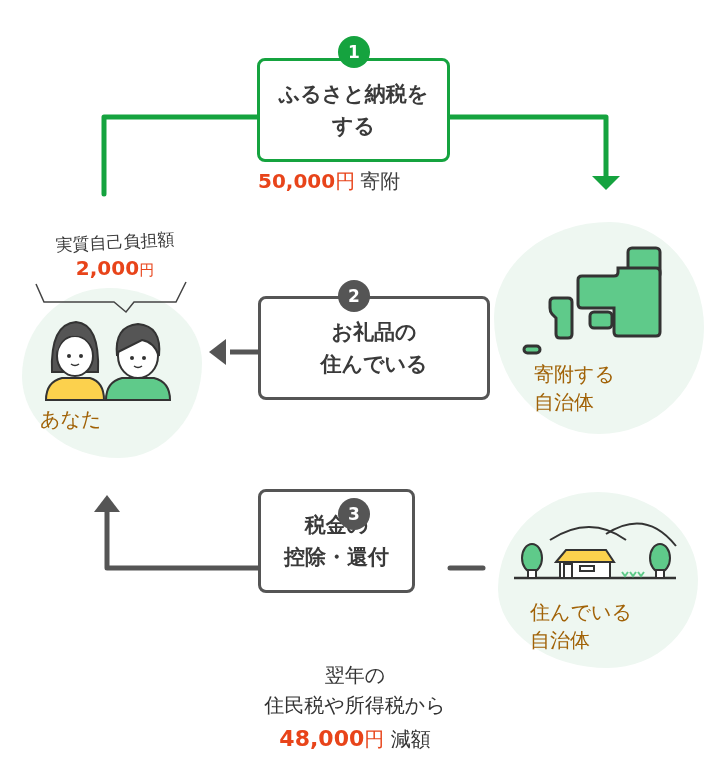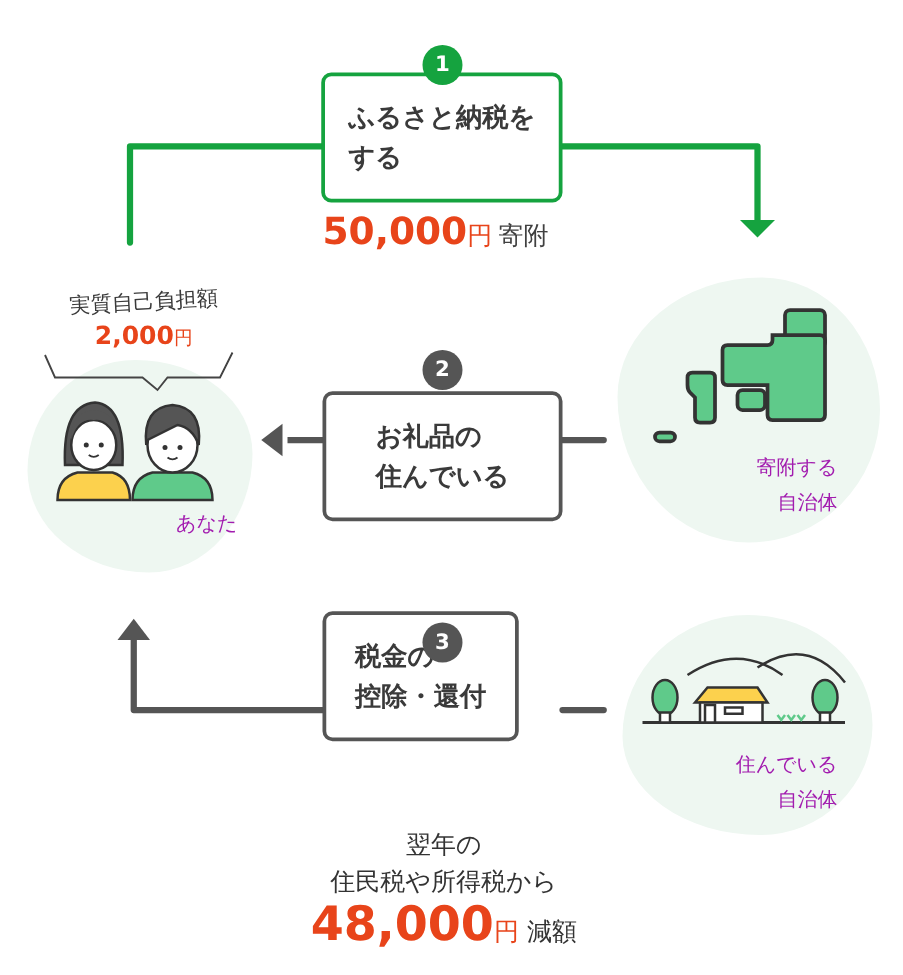--- a/index.html
+++ b/index.html
@@ -2,30 +2,30 @@
 <html><head>
 <meta charset="utf-8">
 <style>
   html, body { margin:0; padding:0; background:#ffffff; }
   body { width:722px; height:780px; position:relative; overflow:hidden;
          font-family:"DejaVu Sans","Liberation Sans",sans-serif; color:#333333; }
   .abs { position:absolute; }
   svg.lines { position:absolute; left:0; top:0; }
   .blob { position:absolute; background:#eef7f1; }
   .step-box { position:absolute; background:#fff; border-radius:8px; box-sizing:border-box;
-              display:flex; align-items:center; justify-content:center; text-align:left;
+              display:flex; align-items:center; justify-content:center; text-align:center;
               font-size:21px; font-weight:bold; line-height:32px; color:#3a3a3a; }
   .step-box.green { border:3px solid #15a33f; }
   .step-box.gray { border:3px solid #555555; }
   .badge { position:absolute; width:32px; height:32px; border-radius:50%; color:#fff;
            font-weight:bold; font-size:17px; display:flex; align-items:center; justify-content:center; }
   .badge.green { background:#15a33f; }
   .badge.gray { background:#555555; }
   .amount { color:#e8441a; font-weight:bold; }
-  .label { position:absolute; text-align:right; font-size:16px; line-height:28px; color:#a21caf; }
+  .label { position:absolute; text-align:left; font-size:20px; line-height:28px; color:#a16207; }
 </style>
 </head>
 <body>
 
 <div class="blob" style="left:22px;top:288px;width:180px;height:170px;border-radius:48% 52% 46% 54% / 52% 44% 56% 48%;"></div>
 <div class="blob" style="left:494px;top:222px;width:210px;height:212px;border-radius:55% 45% 50% 50% / 45% 50% 50% 55%;"></div>
 <div class="blob" style="left:498px;top:492px;width:200px;height:176px;border-radius:50% 50% 45% 55% / 55% 50% 50% 45%;"></div>
 
 <svg class="lines" width="722" height="780">
 
@@ -43,21 +43,21 @@
 
 <div class="step-box green" style="left:257px;top:58px;width:193px;height:104px;">
   <div>
     <div>ふるさと納税を</div>
     <div>する</div>
   </div>
 </div>
 <div class="badge green" style="left:338px;top:36px;">1</div>
 
 <div class="abs" style="left:258px;top:168px;width:200px;white-space:nowrap;">
-  <span class="amount" style="font-size:30px;">50,000</span><span class="amount" style="font-size:20px;font-weight:normal;">円</span>
+  <span class="amount" style="font-size:20px;">50,000</span><span class="amount" style="font-size:20px;font-weight:normal;">円</span>
   <span style="font-size:20px;color:#404040;">寄附</span>
 </div>
 
 <div class="abs" style="left:30px;top:230px;width:170px;text-align:center;">
   <div style="font-size:17px;line-height:24px;color:#3a3a3a;transform:rotate(-3deg);">実質自己負担額</div>
   <div style="line-height:28px;">
     <span class="amount" style="font-size:20px;">2,000</span><span class="amount" style="font-size:15px;font-weight:normal;">円</span>
   </div>
 </div>
 <svg class="abs" style="left:30px;top:280px;" width="160" height="36">
@@ -78,21 +78,21 @@
     <path d="M64,88 Q64,70 80,66 L112,66 Q128,70 128,88 Z" fill="#5fca8a" stroke="#333" stroke-width="2"></path>
     <ellipse cx="96" cy="44" rx="20" ry="22" fill="#fff" stroke="#333" stroke-width="2"></ellipse>
     <path d="M75,44 Q72,14 96,12 Q120,14 117,44 Q112,30 100,28 Q88,34 76,40 Z" fill="#555" stroke="#333" stroke-width="2"></path>
     <circle cx="90" cy="46" r="2" fill="#333"></circle>
       <circle cx="102" cy="46" r="2" fill="#333"></circle>
     <path d="M92,54 Q96,57 100,54" fill="none" stroke="#333" stroke-width="1.5"></path>
   </g>
 </svg>
 <div class="label" style="left:40px;top:405px;width:150px;">あなた</div>
 
-<div class="step-box gray" style="left:258px;top:313px;width:192px;height:104px;">
+<div class="step-box gray" style="left:258px;top:296px;width:232px;height:104px;">
   <div>
     <div>お礼品の</div>
     <div>住んでいる</div>
   </div>
 </div>
 <div class="badge gray" style="left:338px;top:280px;">2</div>
 
 <svg class="abs" style="left:520px;top:244px;" width="150" height="112">
   <rect x="108" y="4" width="32" height="30" rx="4" fill="#5fca8a" stroke="#333" stroke-width="3"></rect>
   <path d="M100,44 L138,44 Q142,44 142,48 L142,108 Q142,112 138,112 L100,112 Q96,112 96,108 L96,84 L64,84 Q60,84 60,80 L60,56 Q60,52 64,52 L96,52 Q100,52 100,48 Z" transform="translate(-2,-20)" fill="#5fca8a" stroke="#333" stroke-width="3"></path>
@@ -139,16 +139,16 @@
 </svg>
 <div class="label" style="left:530px;top:598px;width:140px;">
   <div>住んでいる</div>
   <div>自治体</div>
 </div>
 
 <div class="abs" style="left:200px;top:628px;width:310px;text-align:center;font-size:20px;line-height:30px;color:#333;margin-top:32px;">
   <div>翌年の</div>
   <div>住民税や所得税から</div>
   <div style="margin-top:4px;white-space:nowrap;">
-    <span class="amount" style="font-size:38px;">48,000</span><span class="amount" style="font-size:20px;font-weight:normal;">円</span>
+    <span class="amount" style="font-size:22px;">48,000</span><span class="amount" style="font-size:20px;font-weight:normal;">円</span>
     <span>減額</span>
   </div>
 </div>
 
 </body></html>

